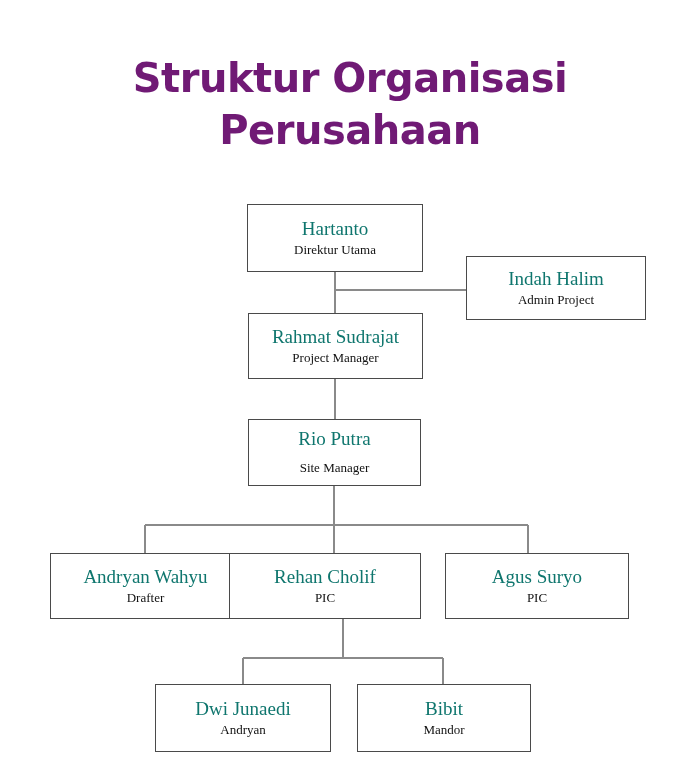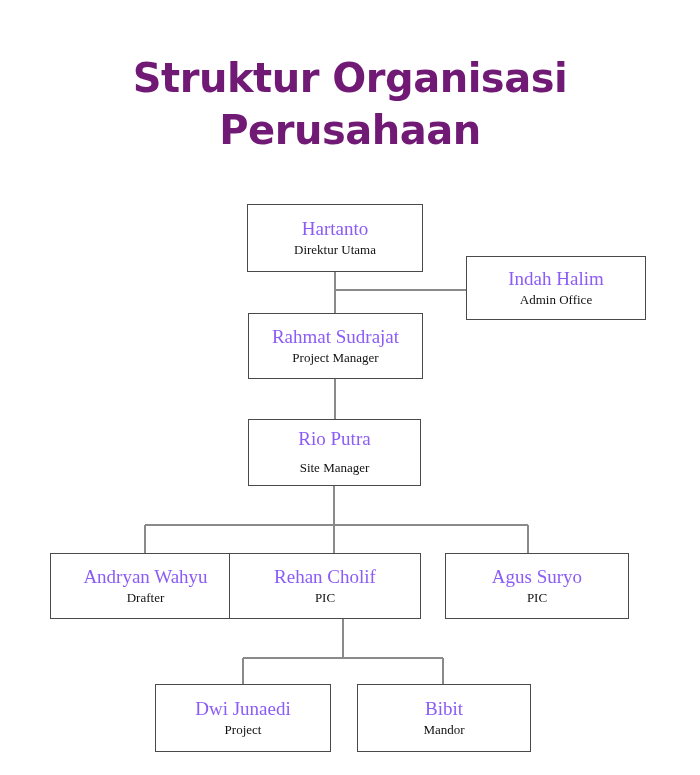--- a/index.html
+++ b/index.html
@@ -57,21 +57,21 @@
     display: flex;
     flex-direction: column;
     align-items: center;
     justify-content: center;
     text-align: center;
     padding: 2px 4px;
   }
   .node .node-name {
     font-size: 19px;
     line-height: 23px;
-    color: #8b5cf6;
+    color: #0f766e;
     white-space: nowrap;
   }
   .node .node-role {
     font-size: 13px;
     line-height: 20px;
     color: #111111;
     white-space: nowrap;
   }
 
   
@@ -116,21 +116,21 @@
     </g>
   </svg>
 
   <div class="node" id="node-direktur-utama">
     <span class="node-name">Hartanto</span>
     <span class="node-role">Direktur Utama</span>
   </div>
 
   <div class="node" id="node-admin-office">
     <span class="node-name">Indah Halim</span>
-    <span class="node-role">Admin Office</span>
+    <span class="node-role">Admin Project</span>
   </div>
 
   <div class="node" id="node-project-manager">
     <span class="node-name">Rahmat Sudrajat</span>
     <span class="node-role">Project Manager</span>
   </div>
 
   <div class="node" id="node-site-manager">
     <span class="node-name">Rio Putra</span>
     <span class="node-role">Site Manager</span>
@@ -146,21 +146,21 @@
     <span class="node-role">PIC</span>
   </div>
 
   <div class="node" id="node-pic-2">
     <span class="node-name">Agus Suryo</span>
     <span class="node-role">PIC</span>
   </div>
 
   <div class="node" id="node-logistik">
     <span class="node-name">Dwi Junaedi</span>
-    <span class="node-role">Project</span>
+    <span class="node-role">Andryan</span>
   </div>
 
   <div class="node" id="node-mandor">
     <span class="node-name">Bibit</span>
     <span class="node-role">Mandor</span>
   </div>
 
 </div>
 
 </body></html>

